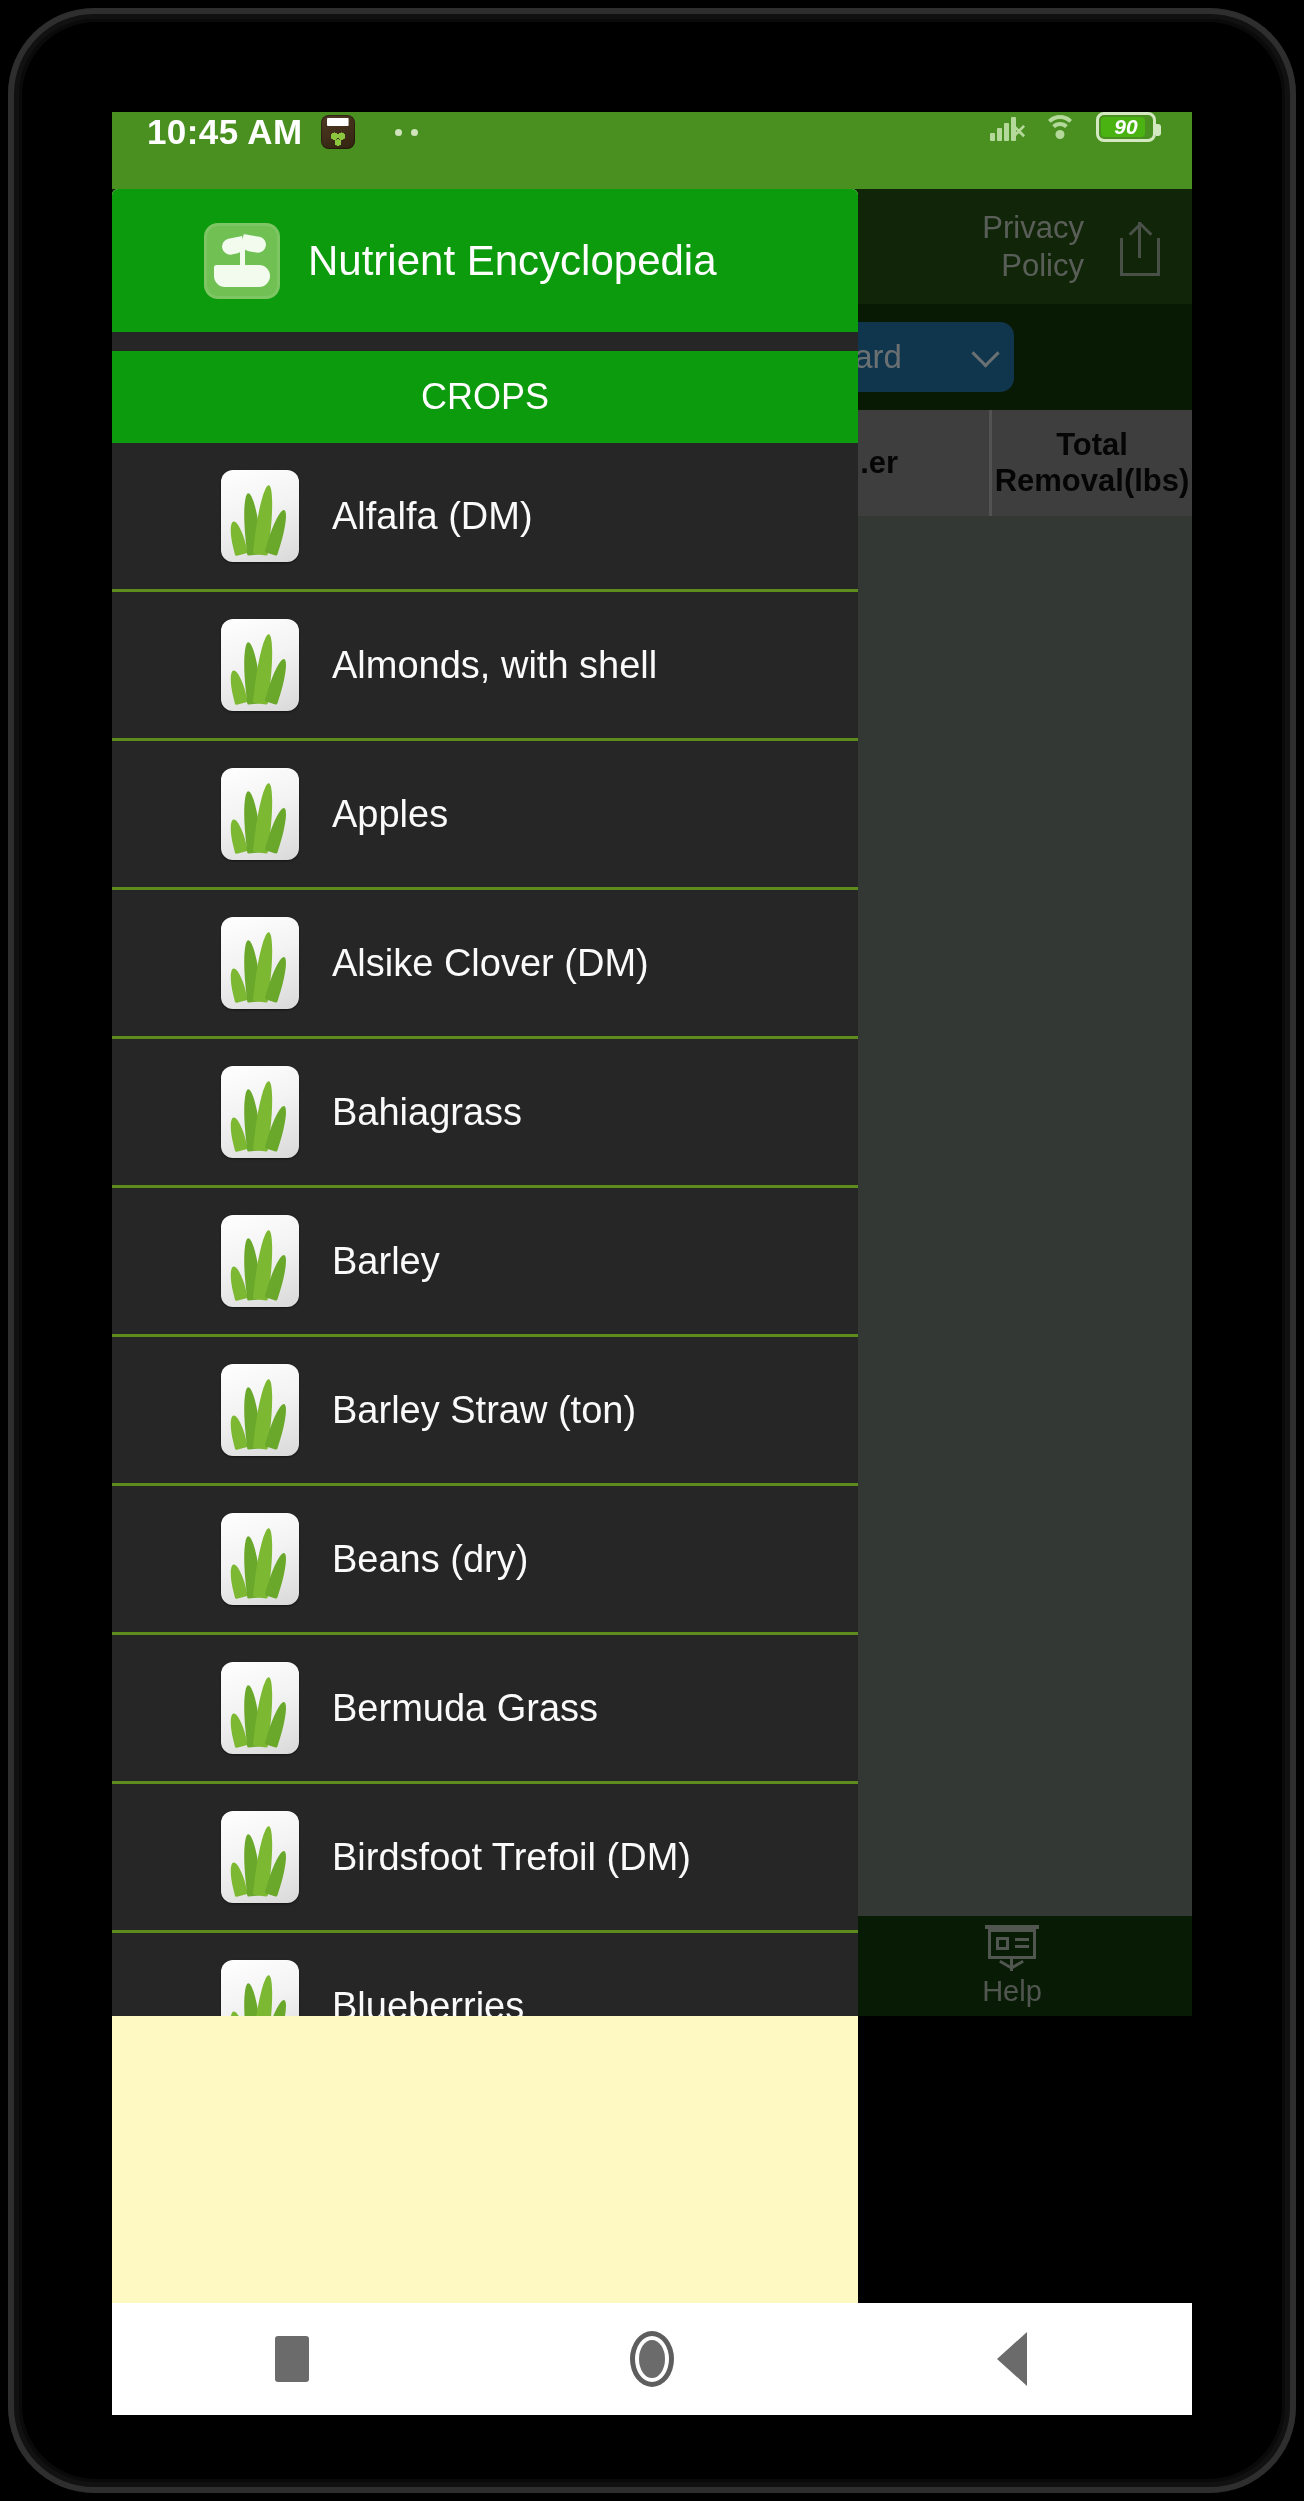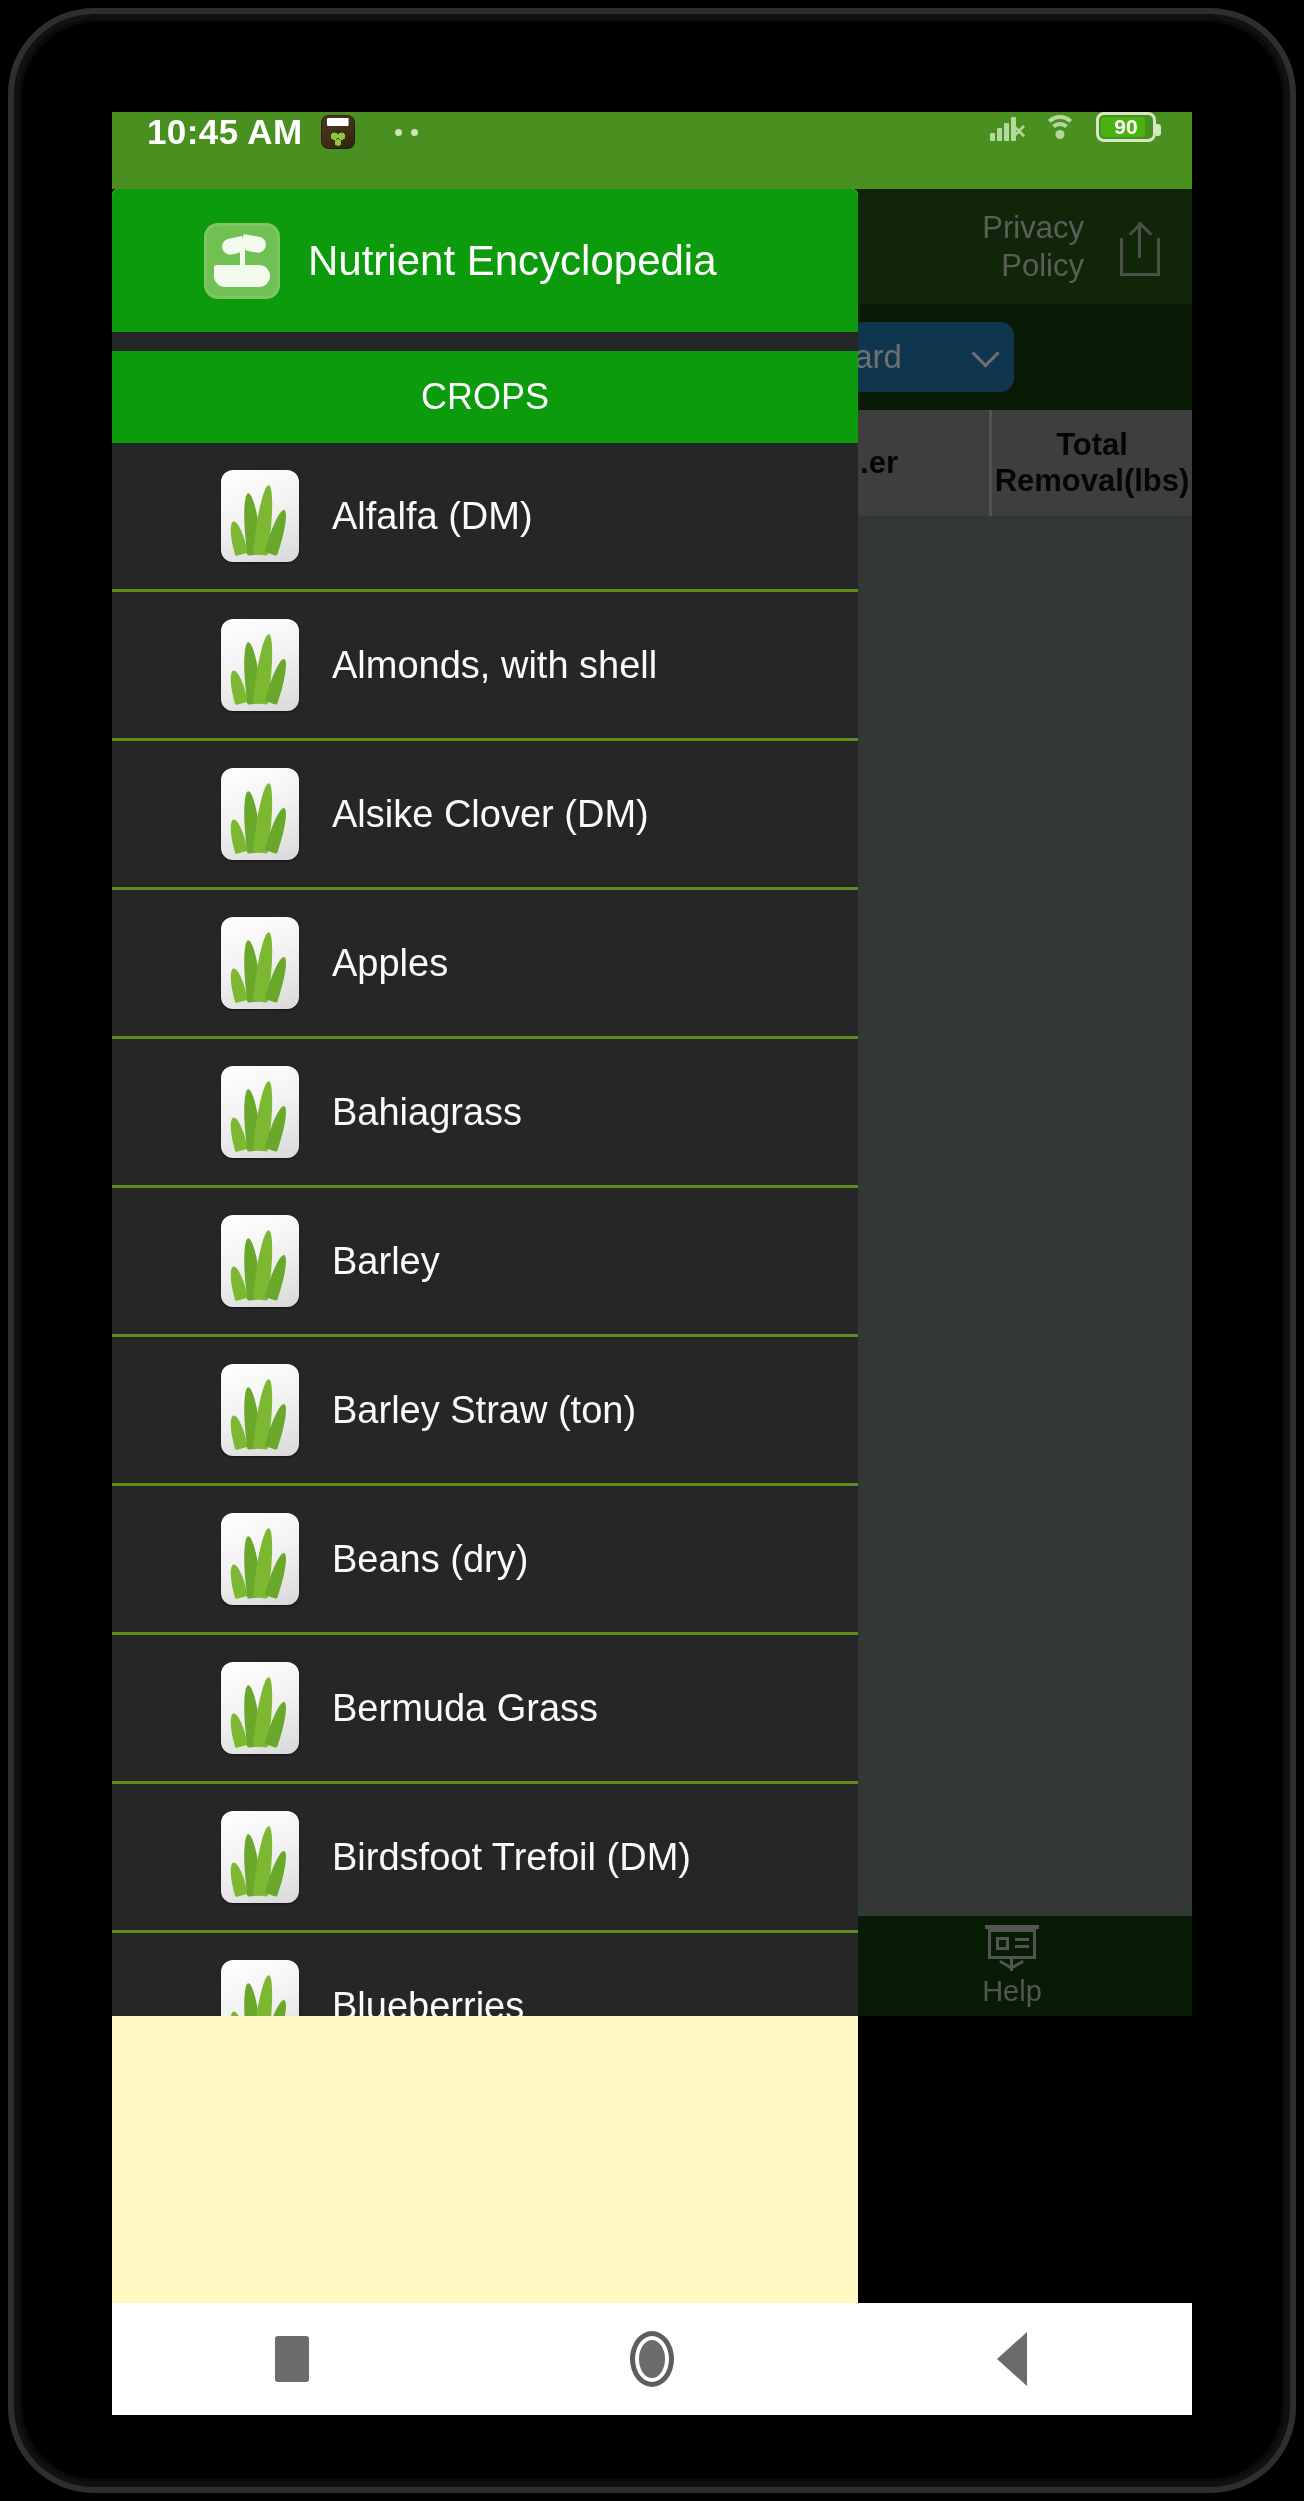--- a/index.html
+++ b/index.html
@@ -103,21 +103,21 @@
   }
   .batt:after {
     content:""; position:absolute; right:-8px; top:9px;
     width:5px; height:12px; background:#d4e9c2; border-radius:0 3px 3px 0;
   }
   .batt .fill {
     position:absolute; left:2px; top:2px; bottom:2px; width:44px;
     background:#4ab312; border-radius:4px;
   }
   .batt .pct {
-    position:relative; color:#fff; font-size:21px; font-weight:bold; z-index:2;
+    position:relative; color:#fff; font-size:21px; font-weight:bold; z-index:2;font-style:italic;
   }
 
   
   #app {
     position:absolute; left:0; top:77px; width:1080px; height:1827px;
     background:#5b615a;
   }
   #app-toolbar {
     position:absolute; left:0; top:0; width:1080px; height:115px;
     background:#1e4010;
@@ -442,30 +442,30 @@
             </span>
             <span class="crop-label">Almonds, with shell</span>
           </div>
           <div class="crop-row">
             <span class="grass-icon">
               <i class="b b1"></i>
               <i class="b b2"></i>
               <i class="b b3"></i>
               <i class="b b4"></i>
             </span>
+            <span class="crop-label">Apples</span>
+          </div>
+          <div class="crop-row">
+            <span class="grass-icon">
+              <i class="b b1"></i>
+              <i class="b b2"></i>
+              <i class="b b3"></i>
+              <i class="b b4"></i>
+            </span>
             <span class="crop-label">Alsike Clover (DM)</span>
-          </div>
-          <div class="crop-row">
-            <span class="grass-icon">
-              <i class="b b1"></i>
-              <i class="b b2"></i>
-              <i class="b b3"></i>
-              <i class="b b4"></i>
-            </span>
-            <span class="crop-label">Apples</span>
           </div>
           <div class="crop-row">
             <span class="grass-icon">
               <i class="b b1"></i>
               <i class="b b2"></i>
               <i class="b b3"></i>
               <i class="b b4"></i>
             </span>
             <span class="crop-label">Bahiagrass</span>
           </div>

